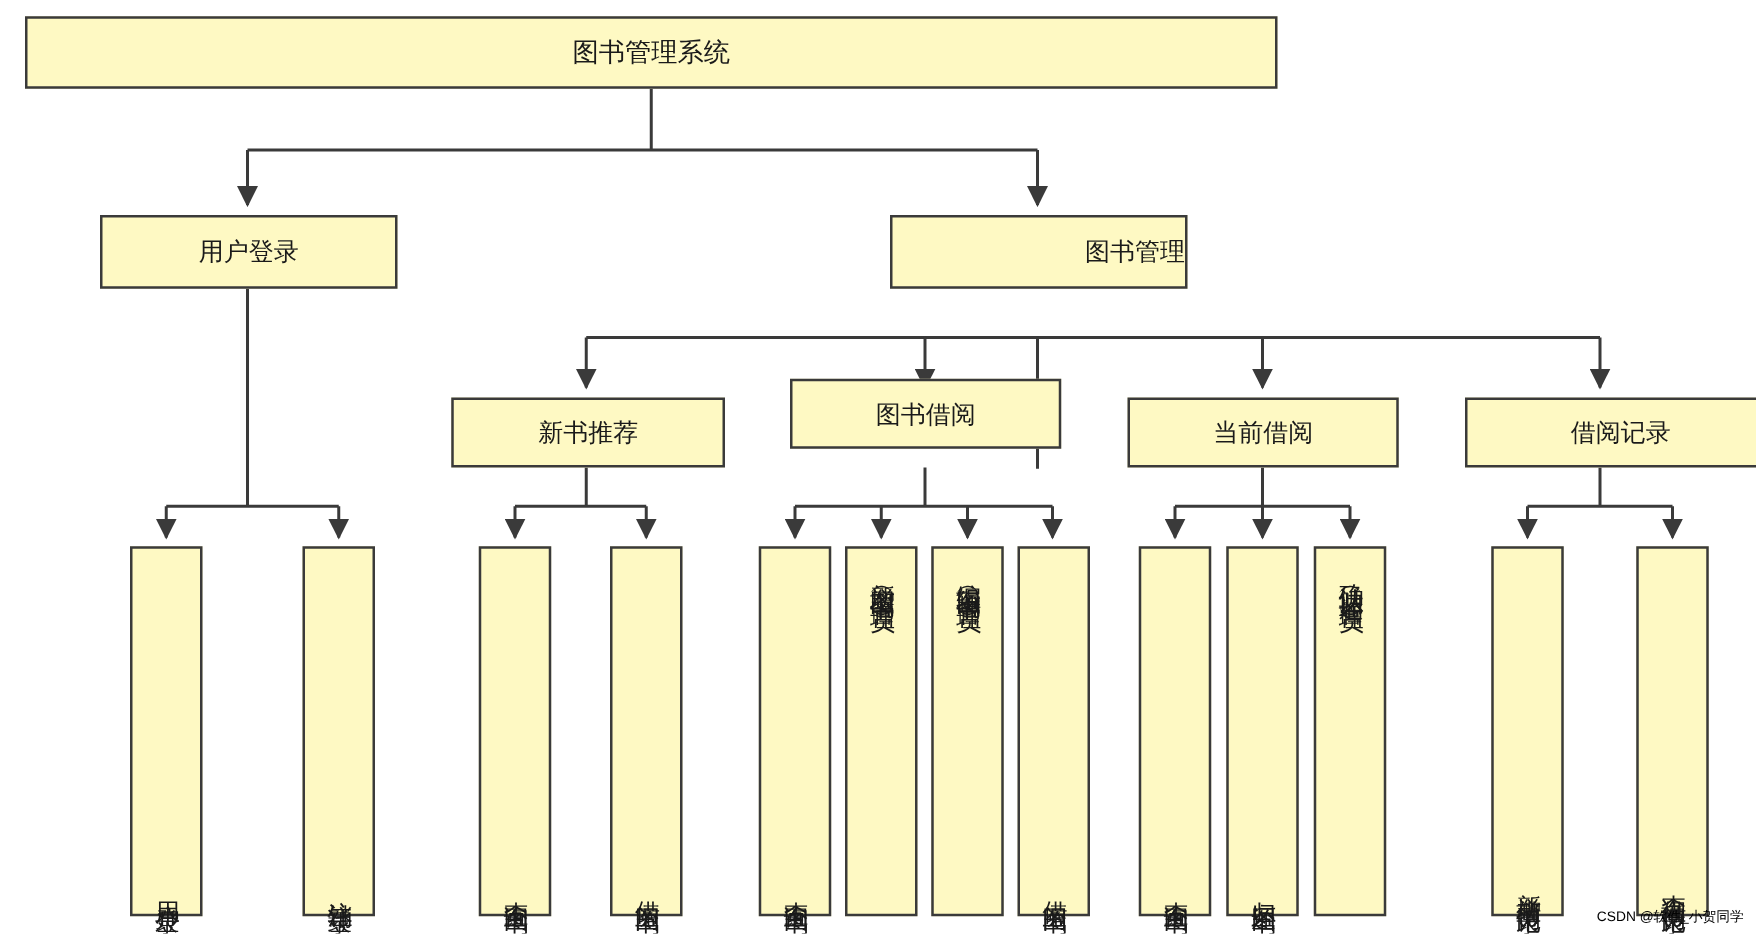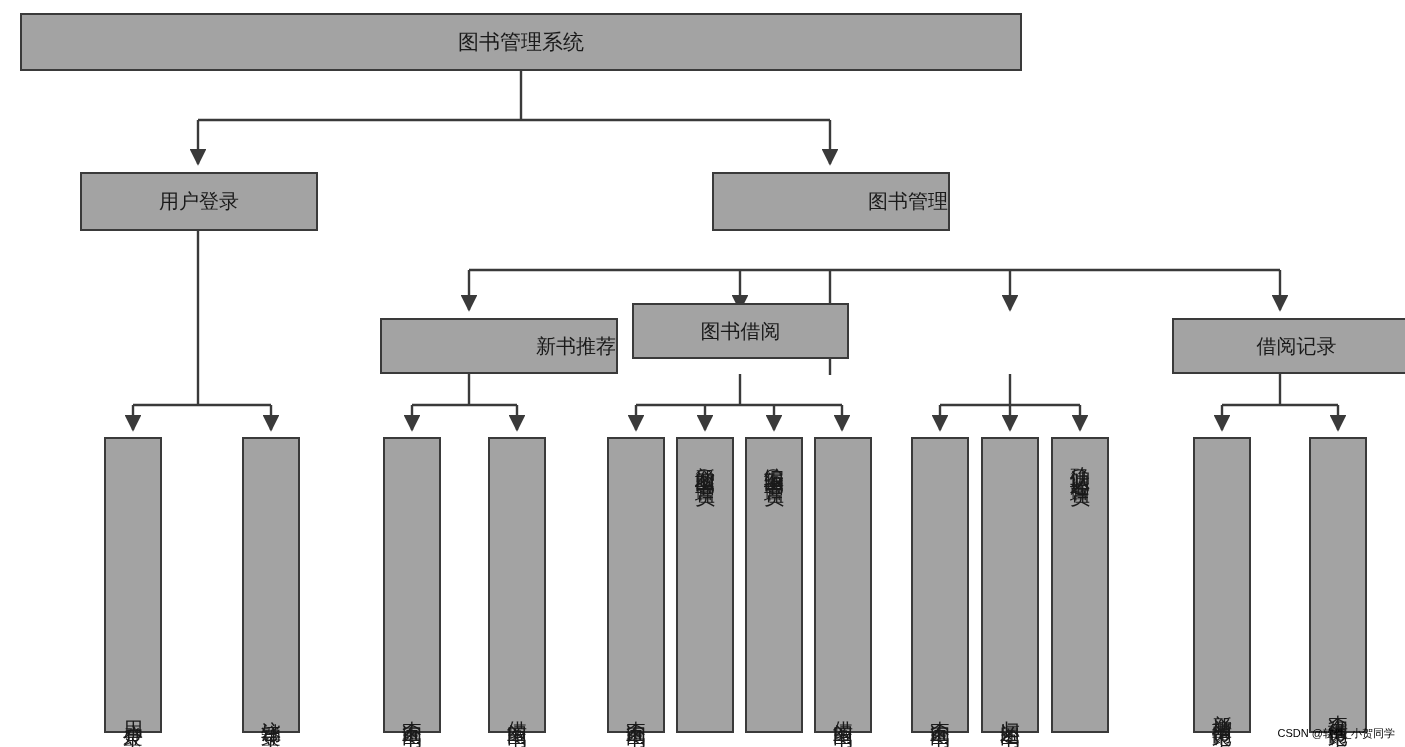--- a/index.html
+++ b/index.html
@@ -21,21 +21,21 @@
     position: absolute;
     left: 0;
     top: 0;
     width: 1405px;
     height: 747px;
   }
   .node {
     position: absolute;
     box-sizing: border-box;
     border: 2px solid #3a3a3a;
-    background: #a3a3a3;
+    background: #fef9c3;
     display: flex;
     align-items: center;
     justify-content: center;
     color: #1a1a1a;
     z-index: 2;
   }
   .node.root {
     font-size: 21px;
   }
   .node.level2 {
@@ -130,26 +130,29 @@
     <span>图书管理系统</span>
   </div>
 
   <div class="node level2" style="left:80px; top:172px; width:238px; height:59px;">
     <span>用户登录</span>
   </div>
   <div class="node level2" style="left:712px; top:172px; width:238px; height:59px;justify-content:flex-end;">
     <span>图书管理</span>
   </div>
 
-  <div class="node level2" style="left:380px; top:318px; width:238px; height:56px;justify-content:flex-end;">
+  <div class="node level2" style="left:361px; top:318px; width:219px; height:56px;">
     <span>新书推荐</span>
   </div>
   <div class="node level2" style="left:632px; top:303px; width:217px; height:56px;">
     <span>图书借阅</span>
   </div>
+  <div class="node level2" style="left:902px; top:318px; width:217px; height:56px;">
+    <span>当前借阅</span>
+  </div>
   <div class="node level2" style="left:1172px; top:318px; width:249px; height:56px;text-align:right;">
     <span>借阅记录</span>
   </div>
 
   <div class="node leaf" style="left:104px; top:437px; width:58px; height:296px;">
     <span class="vtext">用户登录</span>
   </div>
   <div class="node leaf" style="left:242px; top:437px; width:58px; height:296px;">
     <span class="vtext">注销登录</span>
   </div>

